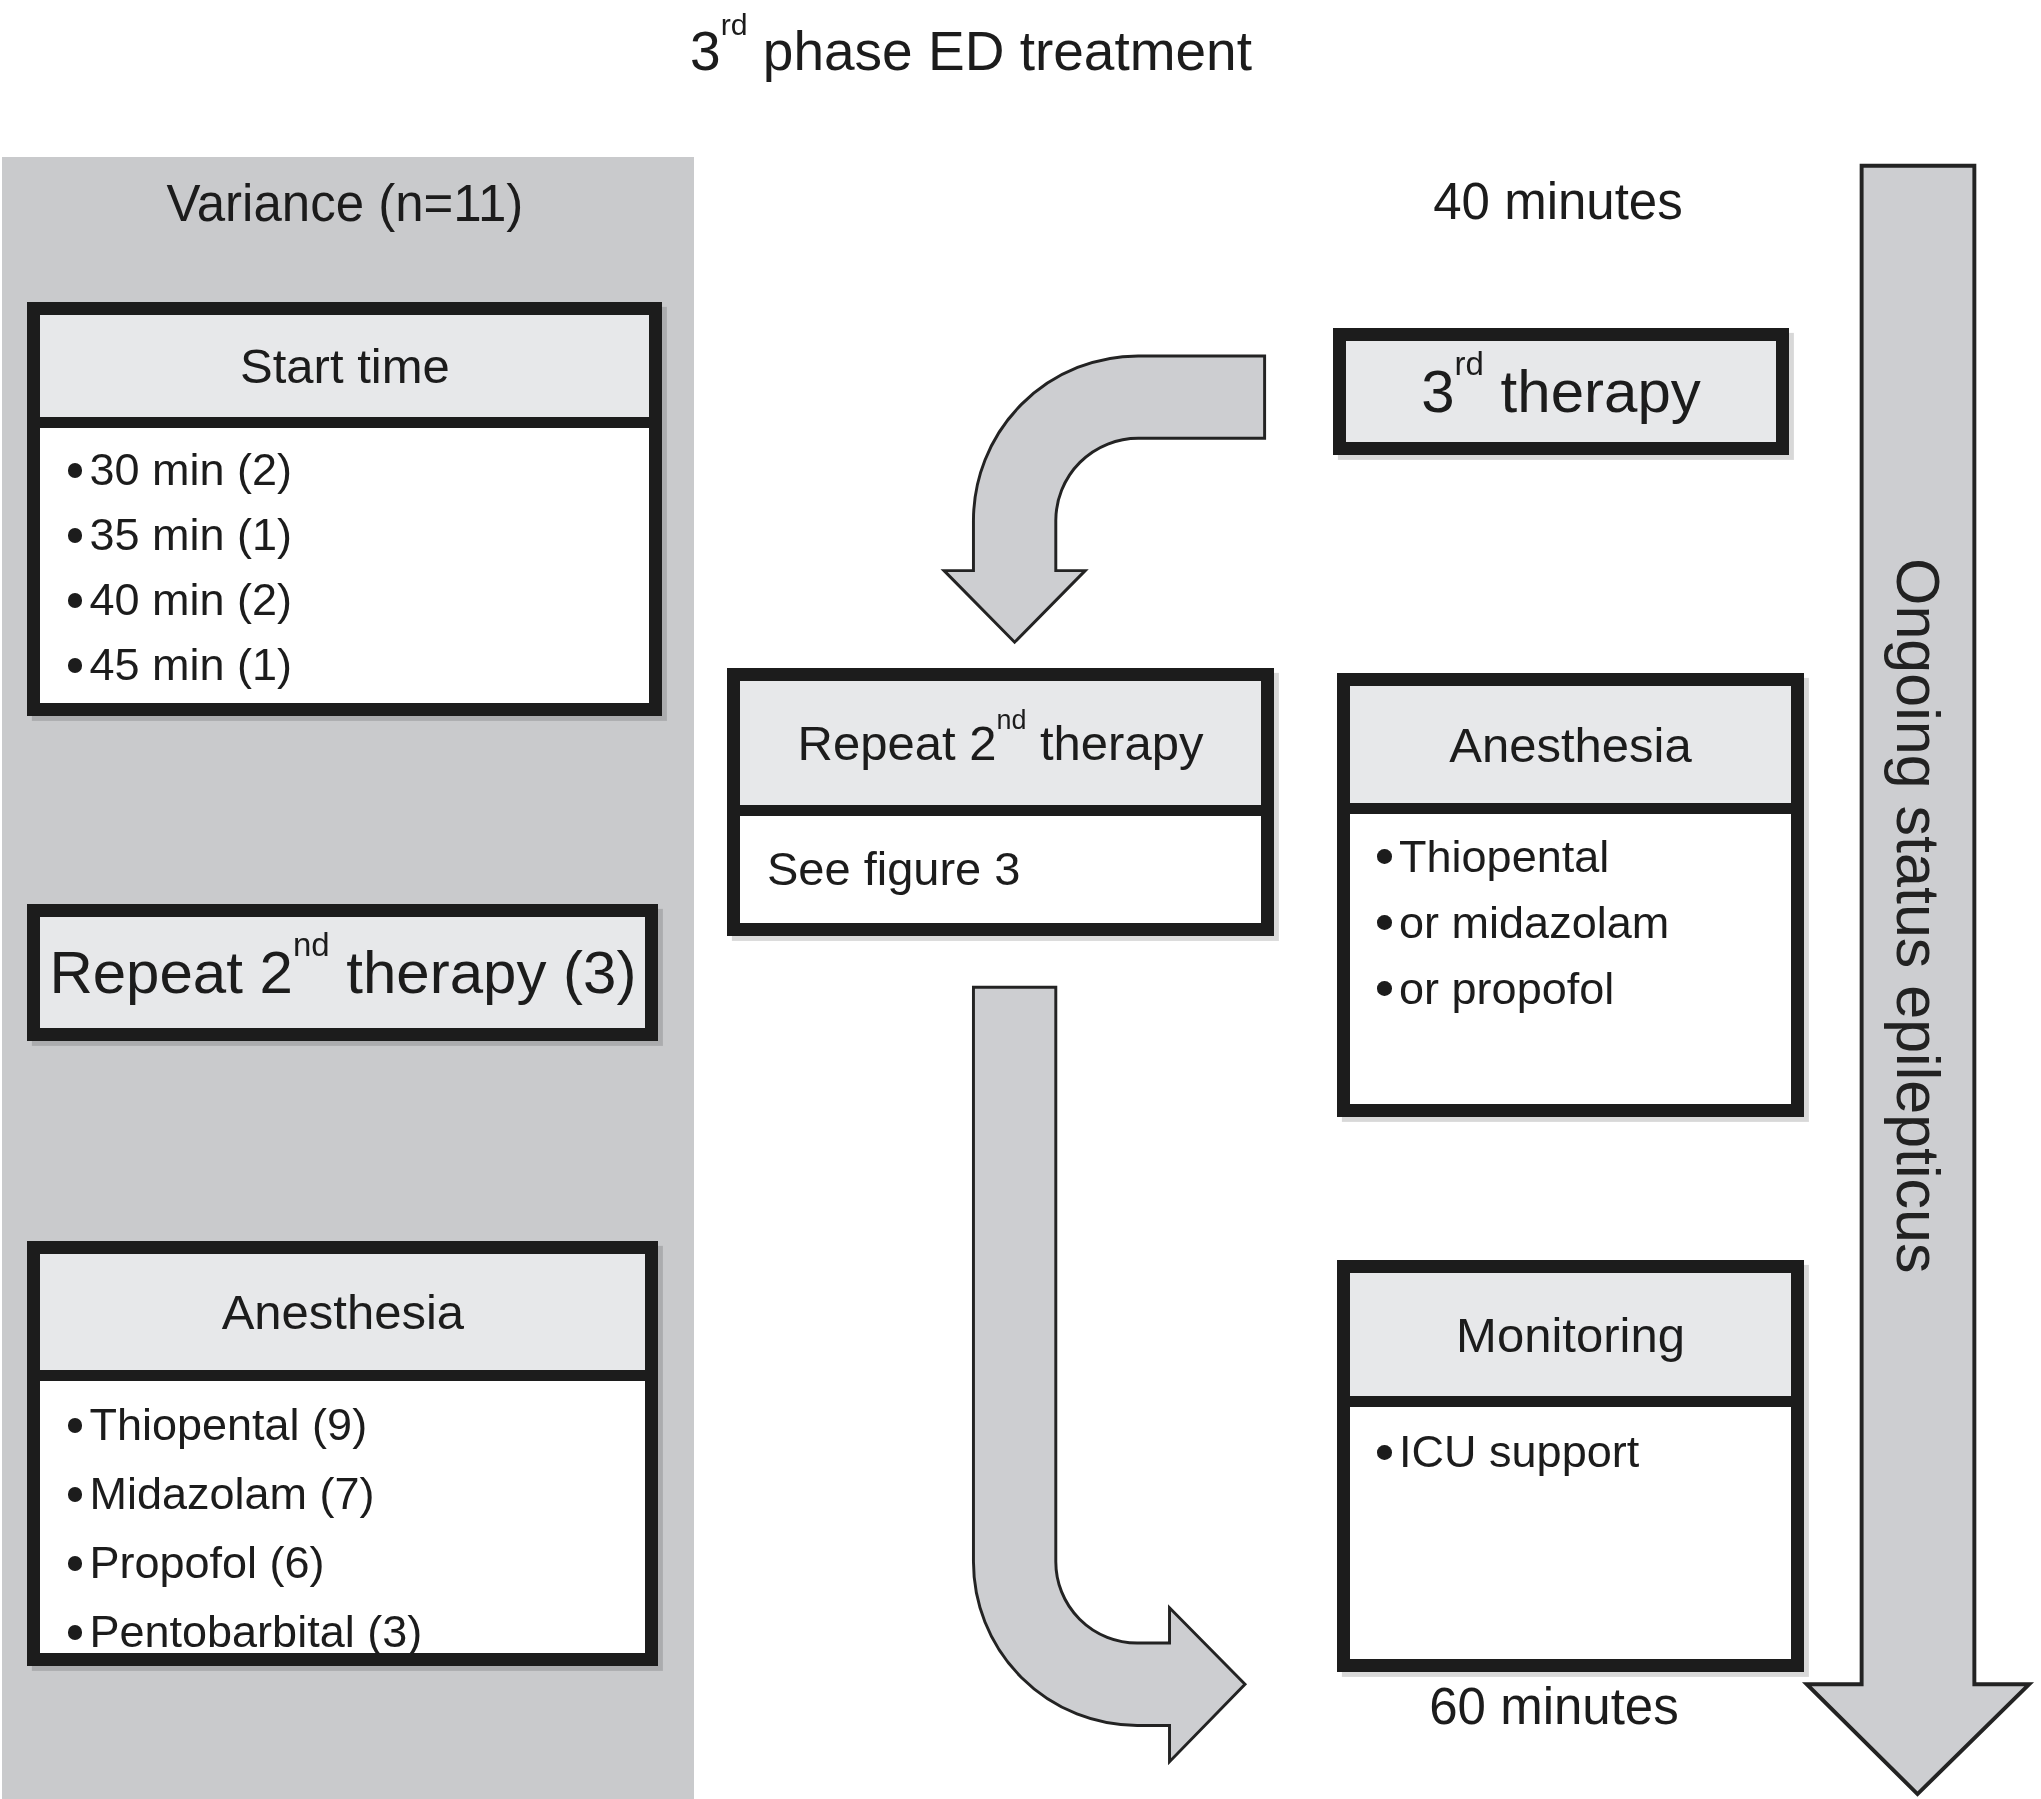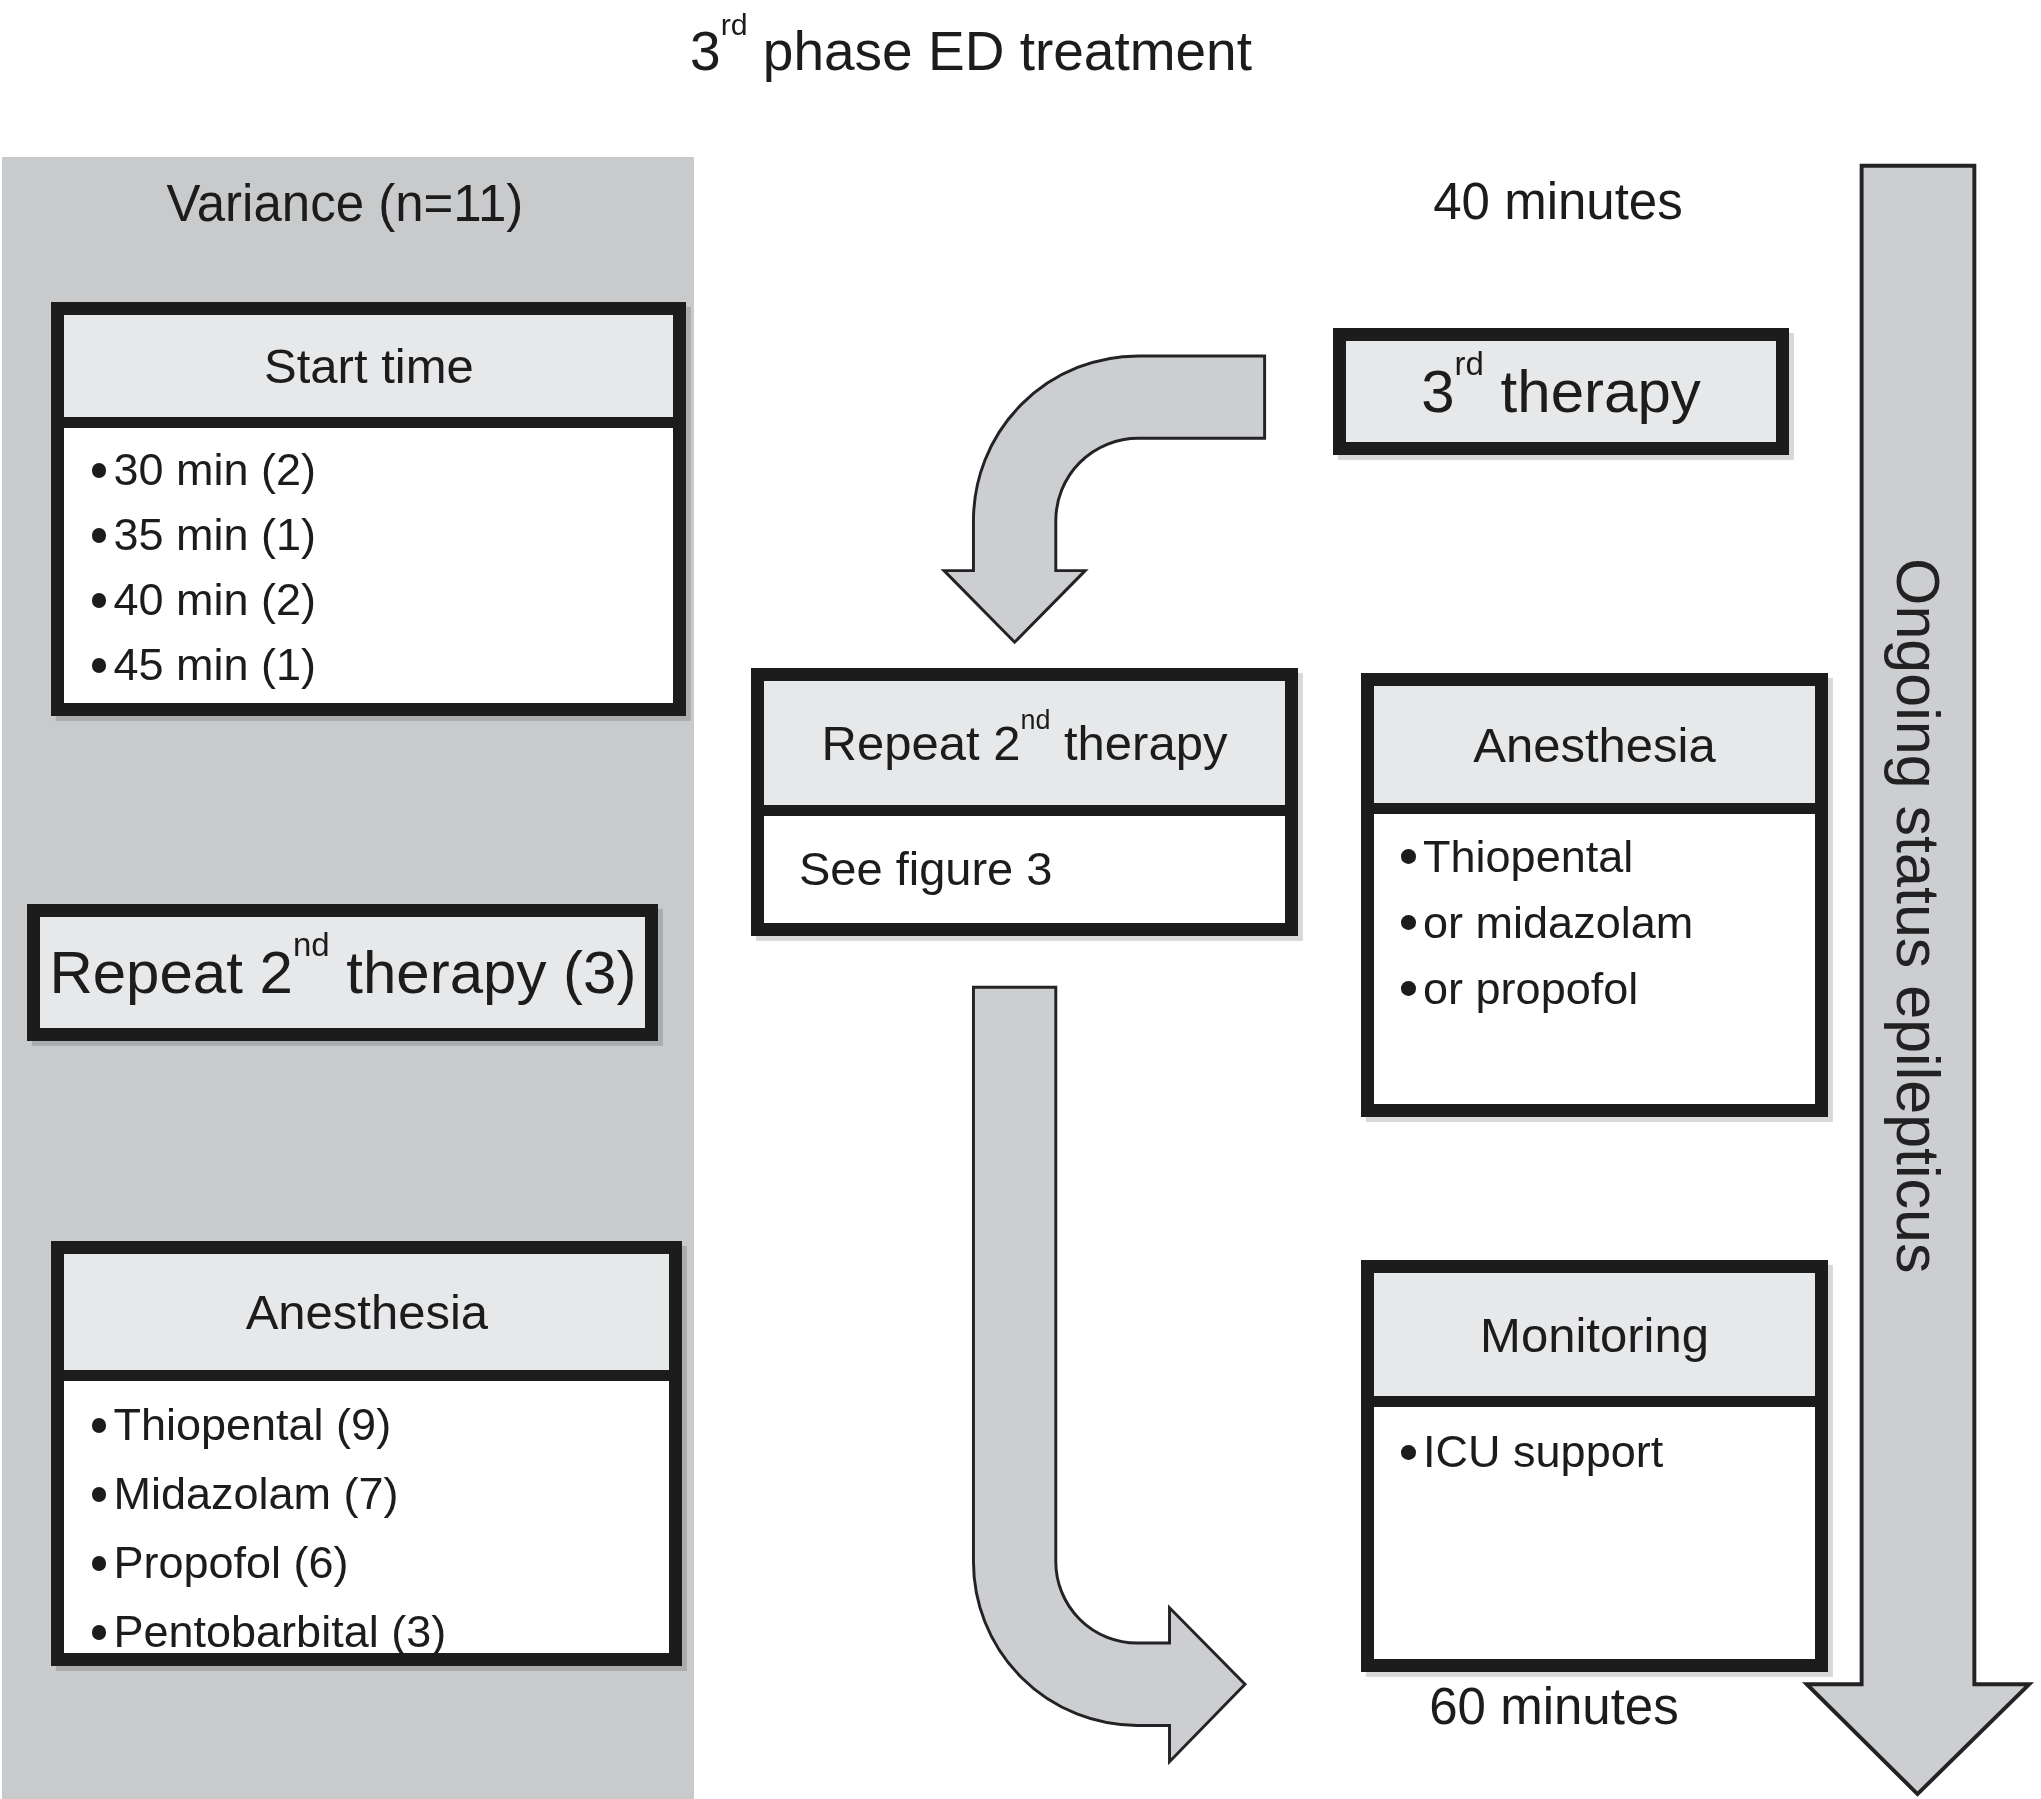--- a/index.html
+++ b/index.html
@@ -21,21 +21,20 @@
   .panel-title{
     left:27.4px;top:169px;width:635px;height:69px;
     font-size:51px;
   }
   
   .frame{
     border:13.7px solid #1c1c1c;
     box-sizing:border-box;
     background:#ffffff;
     box-shadow:4.9px 4.9px 0 rgba(40,40,40,0.18);
-    margin-left:24px;
   }
   .frame .hdr{
     background:#e7e8ea;
     border-bottom:11.8px solid #1c1c1c;
     display:flex;align-items:center;justify-content:center;
     font-size:49px;
   }
   .frame ul{
     list-style:none;margin:0;padding:9.8px 0 0 27.4px;
   }
@@ -64,21 +63,21 @@
   #start-time-box .hdr{height:102px;}
   #start-time-box li{height:65px;}
   #repeat4-box{left:27.4px;top:904px;width:631px;height:137px;}
   #anesthesia-left-box{left:27.4px;top:1241px;width:631px;height:425px;}
   #anesthesia-left-box .hdr{height:116px;}
   #anesthesia-left-box li{height:69px;}
   #repeat-mid-box{left:727px;top:668px;width:547px;height:268px;}
   #repeat-mid-box .hdr{height:124px;}
   #see-figure-body{
     height:104px;display:flex;align-items:center;
-    padding-left:35px;font-size:47px;background:#ffffff;
+    padding-left:27px;font-size:47px;background:#ffffff;
   }
   #third-therapy-box{left:1333px;top:328px;width:456px;height:127px;}
   #anesthesia-right-box{left:1337px;top:673px;width:467px;height:444px;}
   #anesthesia-right-box .hdr{height:117px;}
   #anesthesia-right-box li{height:66px;}
   #monitoring-box{left:1337px;top:1260px;width:467px;height:412px;}
   #monitoring-box .hdr{height:123px;}
   #monitoring-box li{height:71px;}
   
   #page-title{left:383px;top:11.8px;width:1176px;height:78px;font-size:55px;}

